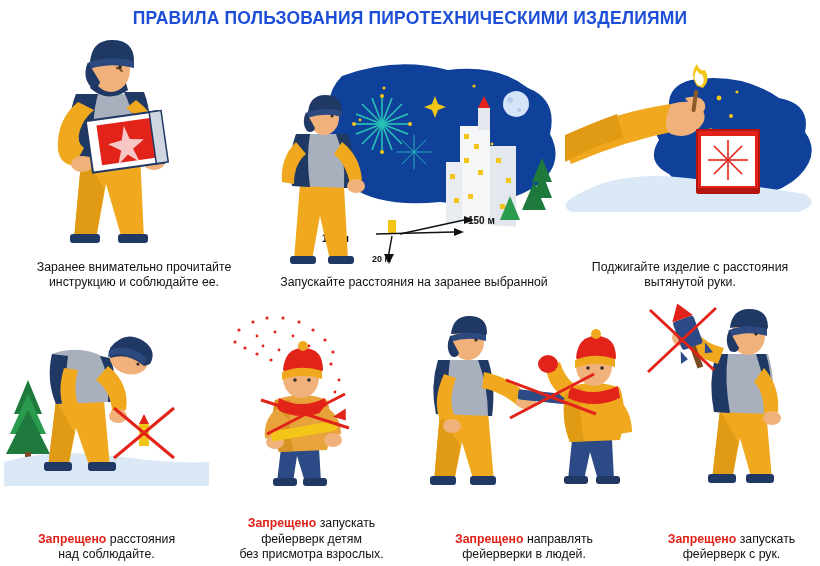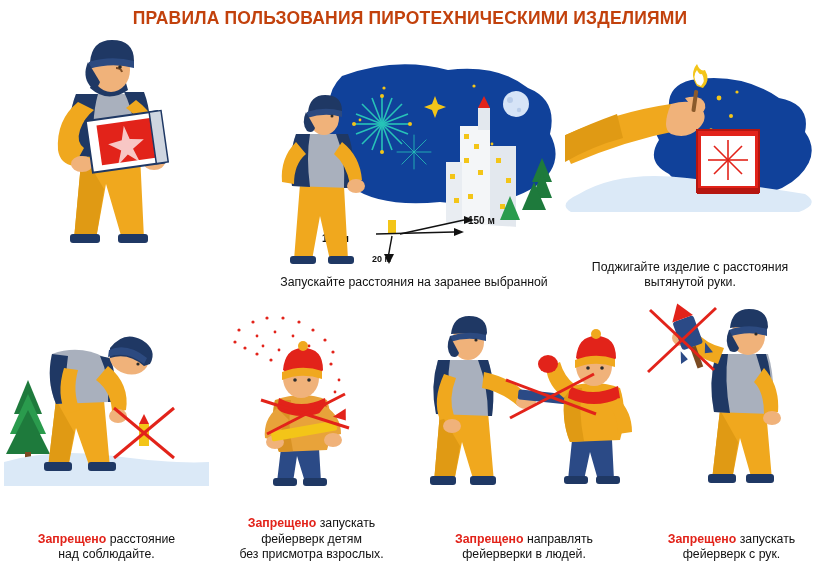--- a/index.html
+++ b/index.html
@@ -18,21 +18,21 @@
     width: 820px;
     height: 566px;
     position: relative;
     box-sizing: border-box;
   }
   .poster-title {
     text-align: center;
     font-size: 17.5px;
     font-weight: bold;
     letter-spacing: 0.2px;
-    color: #c2410c;
+    color: #1d4ed8;
     padding-top: 9px;
     line-height: 1.1;
   }
   
   .row {
     display: flex;
     width: 820px;
     box-sizing: border-box;
   }
   .row-top {
@@ -117,20 +117,24 @@
           <ellipse cx="78" cy="130" rx="11" ry="8" fill="#f0b27a"></ellipse>
           <ellipse cx="150" cy="128" rx="11" ry="8" fill="#f0b27a"></ellipse>
 
           <g transform="rotate(-8 120 115)">
             <rect x="86" y="82" width="72" height="52" fill="#ffffff" stroke="#1f3864" stroke-width="2"></rect>
             <rect x="96" y="88" width="54" height="40" fill="#e2231a"></rect>
             <path d="M123 92 l4 14 l14 2 l-12 8 l5 14 l-11 -9 l-11 9 l5 -14 l-12 -8 l14 -2 z" fill="#ffffff" opacity="0.75"></path>
             <rect x="150" y="82" width="12" height="52" fill="#cfd6e0" stroke="#1f3864" stroke-width="1.5"></rect>
           </g>
         </svg>
+      </div>
+      <div class="caption">
+        <span>Заранее внимательно прочитайте</span><br>
+        <span>инструкцию и соблюдайте ее.</span>
       </div>
     </div>
 
     <div class="cell">
       <div class="art">
         <svg viewBox="0 0 300 230" width="300" height="230" style="margin:0 auto;">
 
           <path d="M78 42 q-18 18 -10 40 q-16 14 0 36 q-10 26 18 34 q30 22 90 16 q60 8 96 -16 q30 -22 14 -52 q8 -34 -22 -46 q-30 -24 -80 -18 q-52 -14 -106 6 z" fill="#10419a"></path>
 
           <circle cx="252" cy="70" r="13" fill="#d6e4f7"></circle>
@@ -341,21 +345,21 @@
           <rect x="135" y="128" width="10" height="22" fill="#f3c518"></rect>
           <path d="M135 128 l5 -10 l5 10 z" fill="#e2231a"></path>
 
           <g stroke="#e2231a" stroke-width="3" fill="none">
             <path d="M110 112 L170 162"></path>
             <path d="M170 112 L110 162"></path>
           </g>
         </svg>
       </div>
       <div class="caption">
-        <span class="ban">Запрещено</span><span> расстояние</span><br>
+        <span class="ban">Запрещено</span><span> расстояния</span><br>
         <span>над соблюдайте.</span>
       </div>
     </div>
 
     <div class="cell">
       <div class="art">
         <svg viewBox="0 0 205 200" width="205" height="200" style="margin:0 auto;">
 
           <g fill="#e2231a">
             <circle cx="30" cy="34" r="1.6"></circle>

